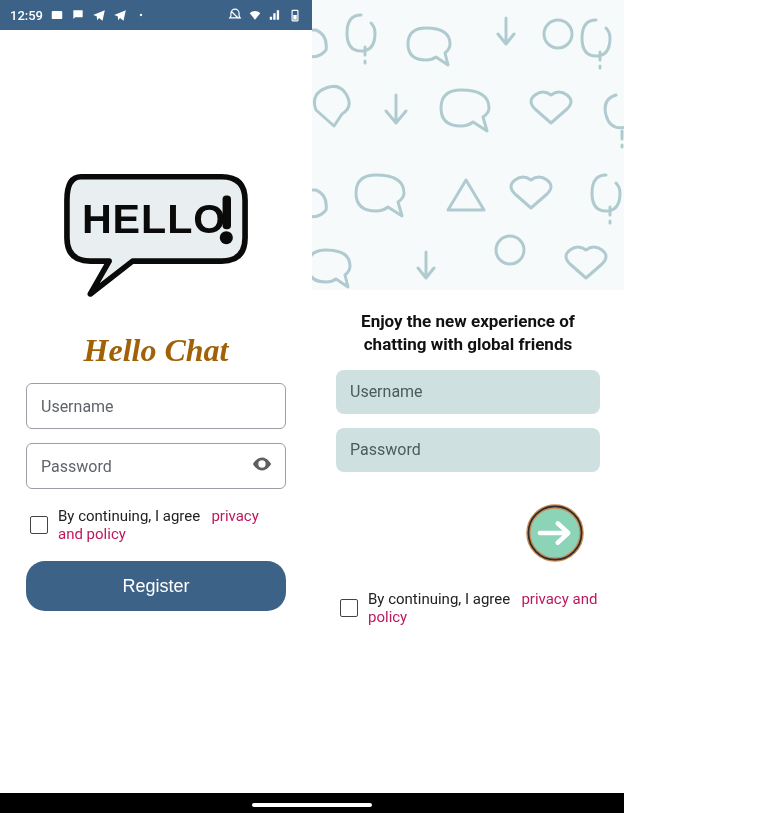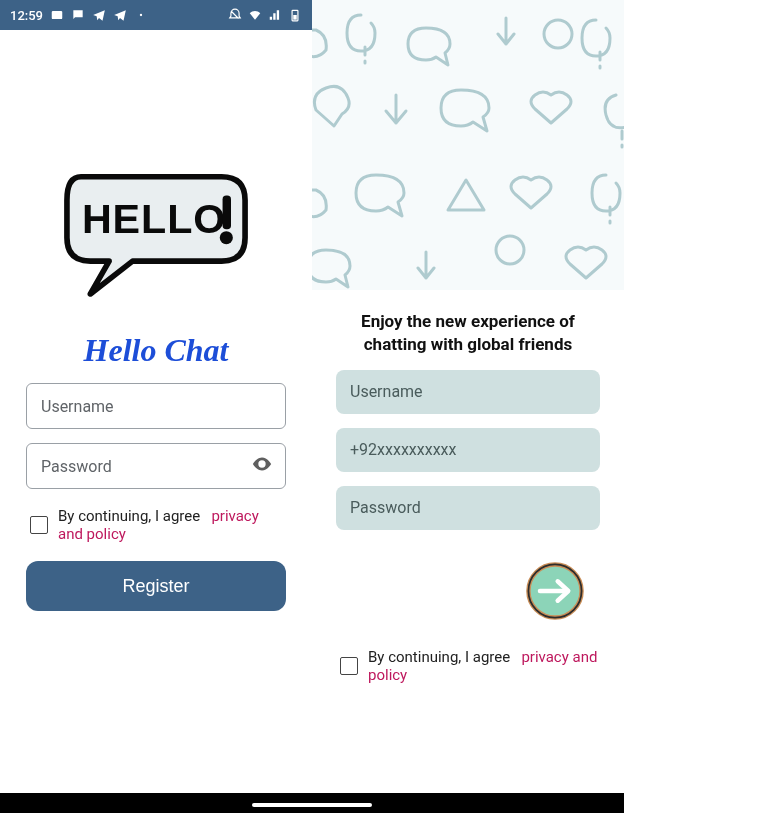--- a/index.html
+++ b/index.html
@@ -15,30 +15,30 @@
   .statusbar { height:30px; background:#3d6287; color:#fff; display:flex; align-items:center; justify-content:space-between; padding:0 10px; font-size:13px; font-weight:500; }
   .status-left { display:flex; align-items:center; gap:7px; }
   .status-right { display:flex; align-items:center; gap:6px; }
   .status-ico { width:14px; height:14px; display:inline-flex; align-items:center; justify-content:center; }
   .status-ico svg { width:14px; height:14px; fill:#fff; }
 
   
   .left-content { display:flex; flex-direction:column; align-items:center; padding:8px 26px; }
   .bubble-wrap { margin-top:120px; }
   .bubble-wrap svg { width:210px; height:150px; display:block; }
-  .app-title { font-family: "Times New Roman", Georgia, serif; font-style:italic; font-weight:700; font-size:32px; color:#1d4ed8; margin-top:24px; }
+  .app-title { font-family: "Times New Roman", Georgia, serif; font-style:italic; font-weight:700; font-size:32px; color:#a16207; margin-top:24px; }
   .field { width:100%; height:46px; border:1px solid #9aa0a6; border-radius:6px; display:flex; align-items:center; padding:0 14px; margin-top:14px; color:#606468; font-size:16px; position:relative; }
   .field:first-of-type { margin-top:28px; }
   .eye { position:absolute; right:12px; top:50%; transform:translateY(-50%); }
   .eye svg { width:22px; height:22px; fill:#5f5f5f; }
   .agree-row { display:flex; align-items:center; gap:10px; margin-top:18px; width:100%; padding-left:4px; }
   .chk { width:18px; height:18px; border:1.5px solid #444; border-radius:2px; flex-shrink:0; }
   .agree-text { font-size:15px; color:#222; }
   .policy-link { color:#be185d; }
-  .register-btn { width:100%; height:50px; background:#3d6287; color:#fff; border:none; border-radius:12px; font-size:18px; margin-top:18px; display:flex; align-items:center; justify-content:center; }
+  .register-btn { width:100%; height:50px; background:#3d6287; color:#fff; border:none; border-radius:19px; font-size:18px; margin-top:18px; display:flex; align-items:center; justify-content:center; }
 
   
   .doodle-hdr { height:290px; width:100%; background:#f4f8f9; position:relative; overflow:hidden; }
   .doodle-hdr svg { position:absolute; inset:0; width:100%; height:100%; }
   .right-content { padding:0 24px; display:flex; flex-direction:column; align-items:center; }
   .headline { font-size:17px; font-weight:700; color:#111; text-align:center; margin-top:20px; line-height:1.35; }
   .rfield { width:100%; height:44px; background:#cfe0e0; border-radius:8px; display:flex; align-items:center; padding:0 14px; margin-top:14px; color:#4a5c5c; font-size:16px; border:none; }
   .rfield:first-of-type { margin-top:22px; }
   .go-btn { margin-top:30px; align-self:flex-end; margin-right:14px; }
   .go-btn svg { width:62px; height:62px; display:block; }
@@ -175,23 +175,20 @@
       </svg>
     </div>
 
     <div class="right-content">
       <div class="headline">Enjoy the new experience of chatting with global friends</div>
 
       <div class="rfield">
         <span>Username</span>
       </div>
       <div class="rfield">
-        <span>+92xxxxxxxxxx</span>
-      </div>
-      <div class="rfield">
         <span>Password</span>
       </div>
 
       <div class="go-btn">
         <svg viewBox="0 0 70 70">
           <circle cx="35" cy="35" r="30" fill="#8cd4b8" stroke="#c98e58" stroke-width="5"></circle>
           <circle cx="35" cy="35" r="30" fill="none" stroke="#2d2d2d" stroke-width="2"></circle>
           <g stroke="#ffffff" stroke-width="5" fill="none" stroke-linecap="round" stroke-linejoin="round">
             <line x1="18" y1="35" x2="46" y2="35"></line>
             <polyline points="38,24 50,35 38,46"></polyline>

